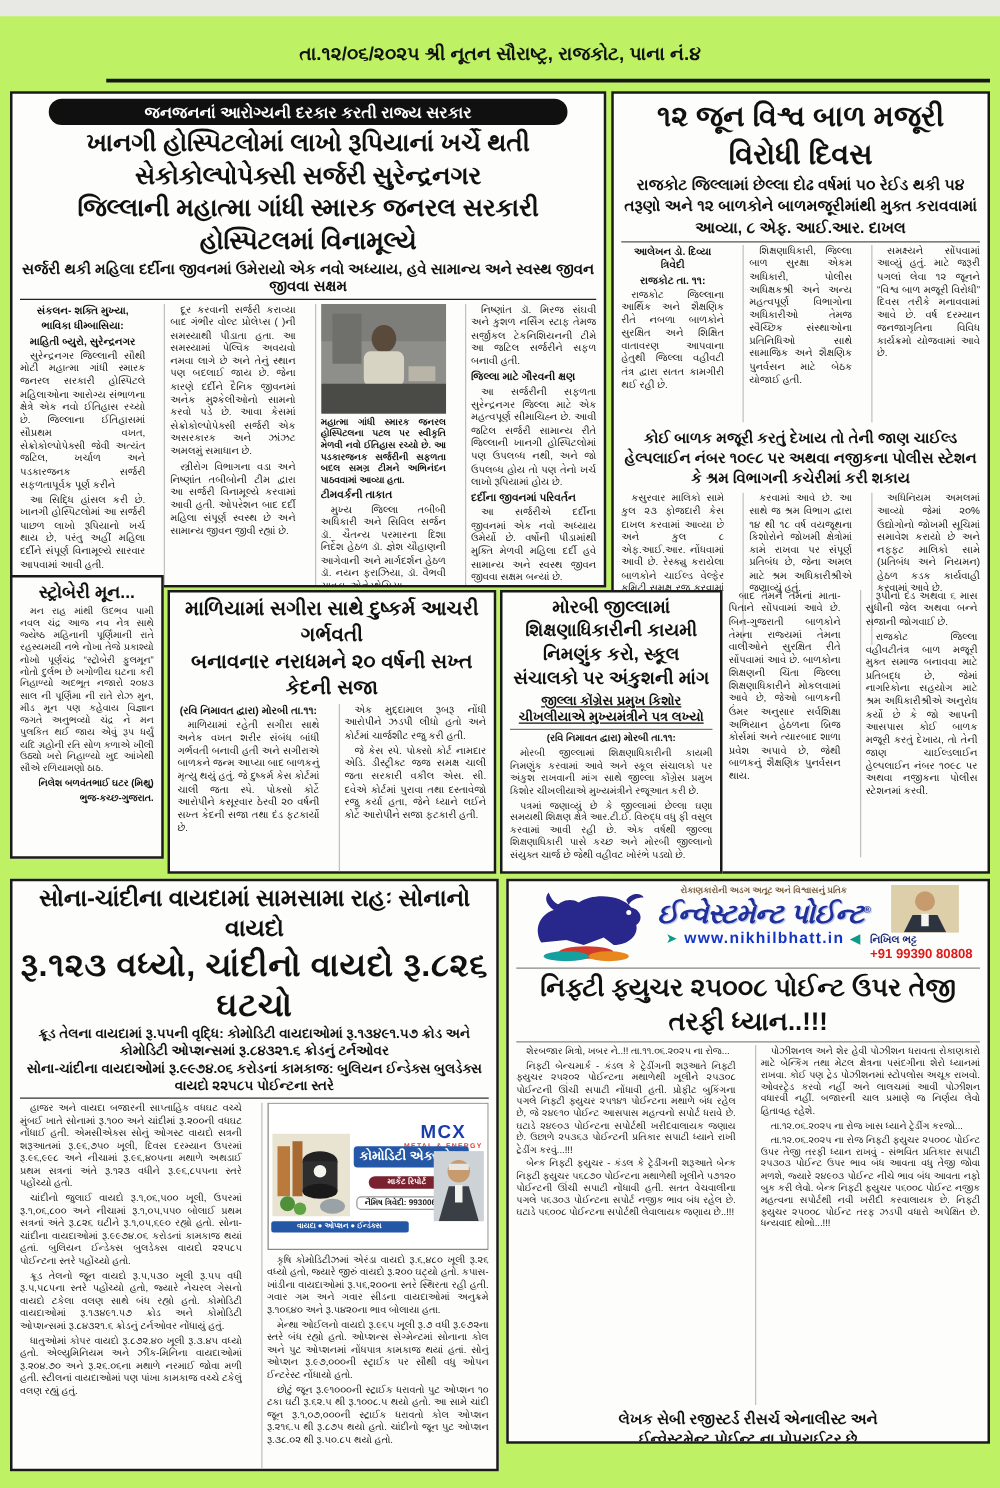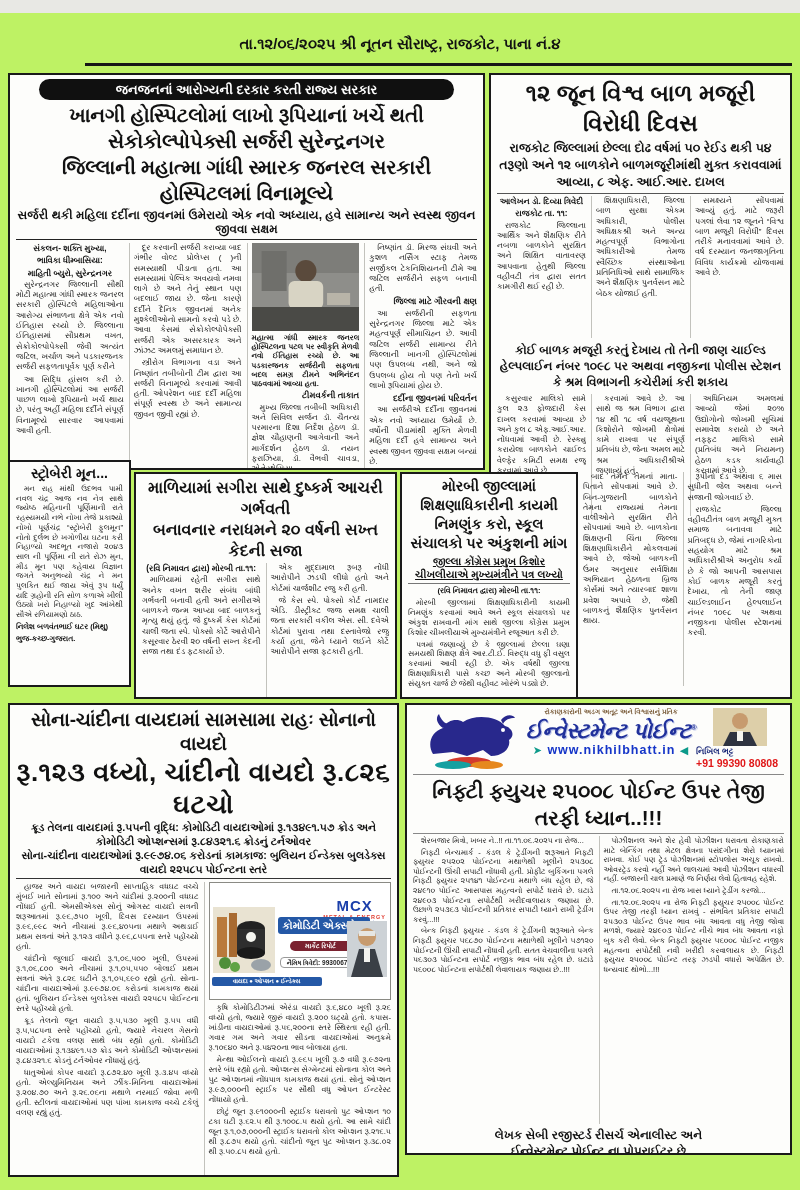--- a/index.html
+++ b/index.html
@@ -4,27 +4,27 @@
 <style>
   html,body{margin:0;padding:0;background:#e8e8e4;}
   #page{position:relative;width:800px;height:1190px;background:#bef264;margin:13px auto;
         font-family:"Liberation Sans","DejaVu Sans",sans-serif;color:#111;overflow:hidden;}
   .abs{position:absolute;}
   .box{position:absolute;background:#fdfdfb;border:2px solid #1a1a1a;box-sizing:border-box;padding:3px 6px;overflow:hidden;}
   
   #dateline{top:22px;left:0;width:800px;text-align:center;font-size:15px;font-weight:bold;}
   #toprule{top:50px;left:85px;width:707px;height:3px;background:#161616;}
   
-  .cols{display:flex;gap:5px;overflow:hidden;}
+  .cols{display:flex;gap:15px;overflow:hidden;}
   .col{flex:1 1 0;overflow:hidden;}
   .col + .col{border-left:1px solid #c2c2bc;padding-left:4px;}
   .seg{margin:0 0 2px 0;text-align:justify;text-indent:8px;font-size:8px;line-height:10.3px;}
-  .seg-h{font-weight:bold;text-align:right;text-indent:0;font-size:8.5px;}
+  .seg-h{font-weight:bold;text-align:left;text-indent:0;font-size:8.5px;}
   .seg-by{font-weight:bold;text-align:center;text-indent:0;font-size:8.3px;}
-  .seg-sig{font-weight:bold;text-align:left;text-indent:0;font-size:8.2px;}
+  .seg-sig{font-weight:bold;text-align:right;text-indent:0;font-size:8.2px;}
   
   #a1{left:8px;top:60px;width:477px;height:397px;}
   #a1-banner{width:90%;margin:1px auto 2px auto;background:#101010;color:#fff;border-radius:12px;
              font-size:13px;line-height:21px;height:21px;font-weight:bold;text-align:center;}
   .a1-hl{font-size:20px;line-height:26px;font-weight:900;text-align:center;letter-spacing:-0.2px;}
   #a1-sub{font-size:12px;font-weight:bold;text-align:center;padding:2px 0 3px 0;border-bottom:1.5px solid #222;margin-bottom:3px;}
   #a1-body{height:288px;}
   .photo{width:100%;height:88px;background:#9c9c98;position:relative;overflow:hidden;}
   .caption{font-size:7.4px;line-height:9.2px;font-weight:600;text-align:justify;margin:2px 0;}
   

